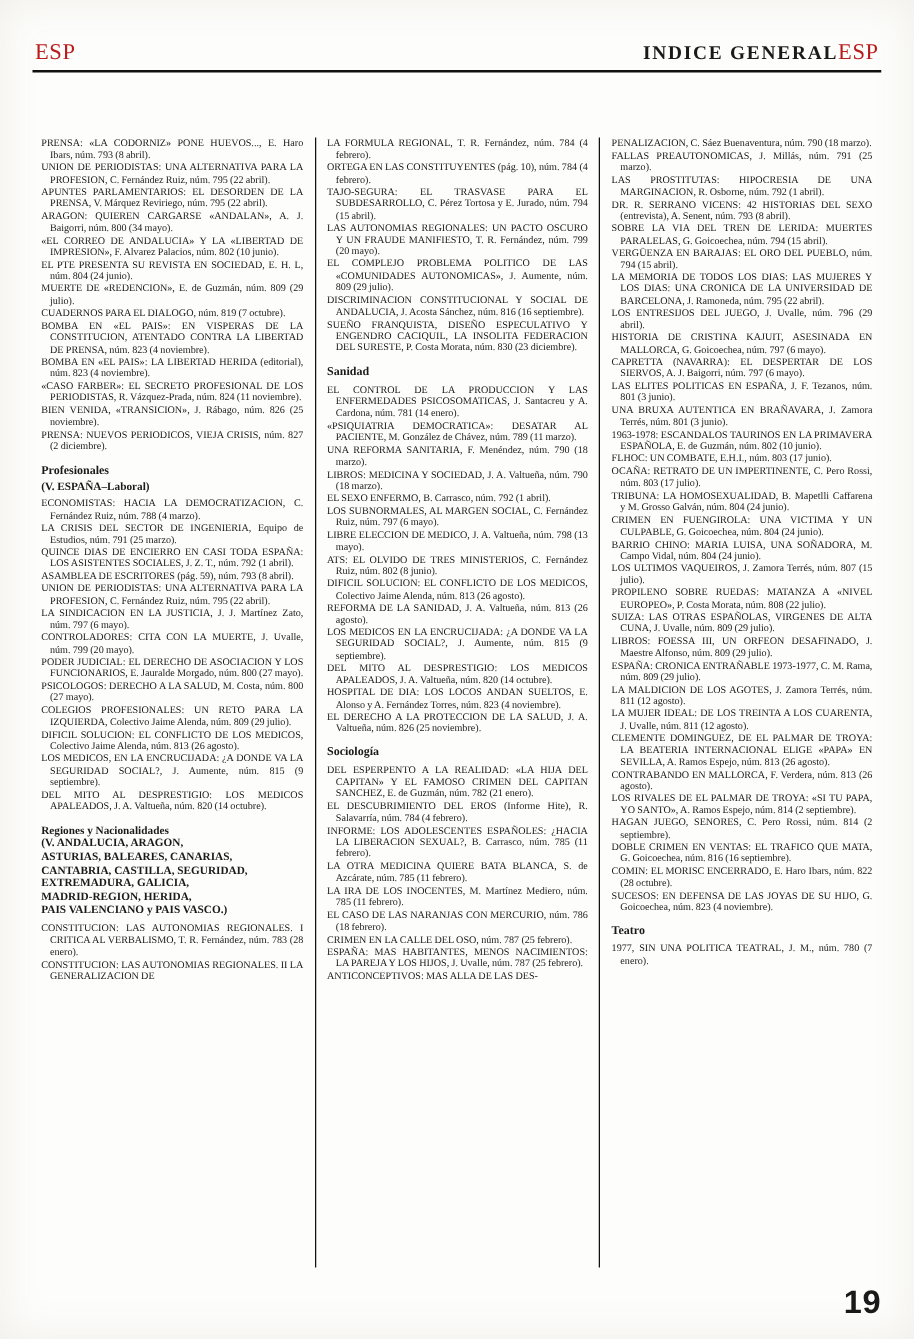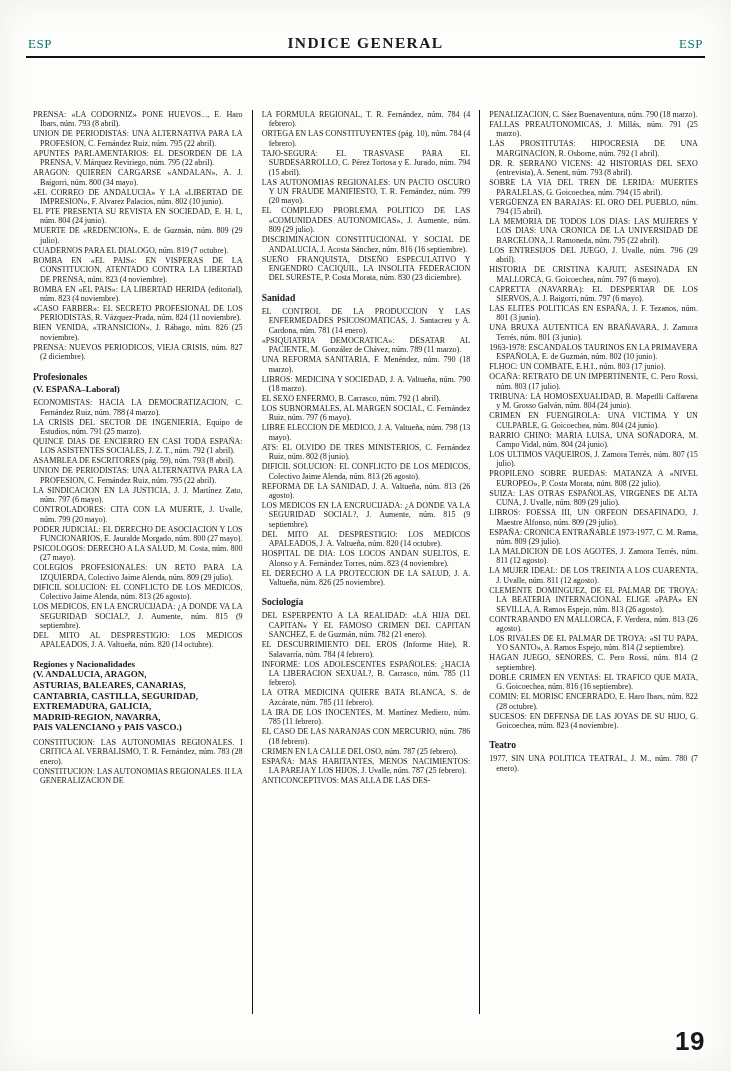--- a/index.html
+++ b/index.html
@@ -24,30 +24,30 @@
   }
   
   .header {
     display: flex;
     align-items: flex-end;
     justify-content: space-between;
     height: 30px;
     padding: 0 4px;
   }
   .hdr-side {
-    font-size: 13px;
+    font-size: 18px;
     letter-spacing: 0.5px;
     font-family: "Liberation Serif", serif;
-    color: #0f766e;
+    color: #b91c1c;
   }
   .hdr-title {
     font-size: 15.5px;
     font-weight: bold;
     letter-spacing: 1.4px;
-    text-align: center;
+    text-align: right;
     flex: 1;
   }
   .rule {
     border-top: 2px solid #111;
     margin: 4px 2px 8px 2px;
   }
   
   .columns {
     display: flex;
     height: 948px;
@@ -209,21 +209,21 @@
           </div>
           <div class="entry">
             <span class="ind">DEL MITO AL DESPRESTIGIO: LOS MEDICOS APALEADOS, J. A. Valtueña, núm. 820 (14 octubre).</span>
           </div>
           <div class="sect-block">
             <div>Regiones y Nacionalidades</div>
             <div>(V. ANDALUCIA, ARAGON,</div>
             <div>ASTURIAS, BALEARES, CANARIAS,</div>
             <div>CANTABRIA, CASTILLA, SEGURIDAD,</div>
             <div>EXTREMADURA, GALICIA,</div>
-            <div>MADRID-REGION, NAVARRA,</div>
+            <div>MADRID-REGION, HERIDA,</div>
             <div>PAIS VALENCIANO y PAIS VASCO.)</div>
           </div>
           <div class="entry">
             <span class="ind">CONSTITUCION: LAS AUTONOMIAS REGIONALES. I CRITICA AL VERBALISMO, T. R. Fernández, núm. 783 (28 enero).</span>
           </div>
           <div class="entry">
             <span class="ind">CONSTITUCION: LAS AUTONOMIAS REGIONALES. II LA GENERALIZACION DE</span>
           </div>
         </div>
       </div>

